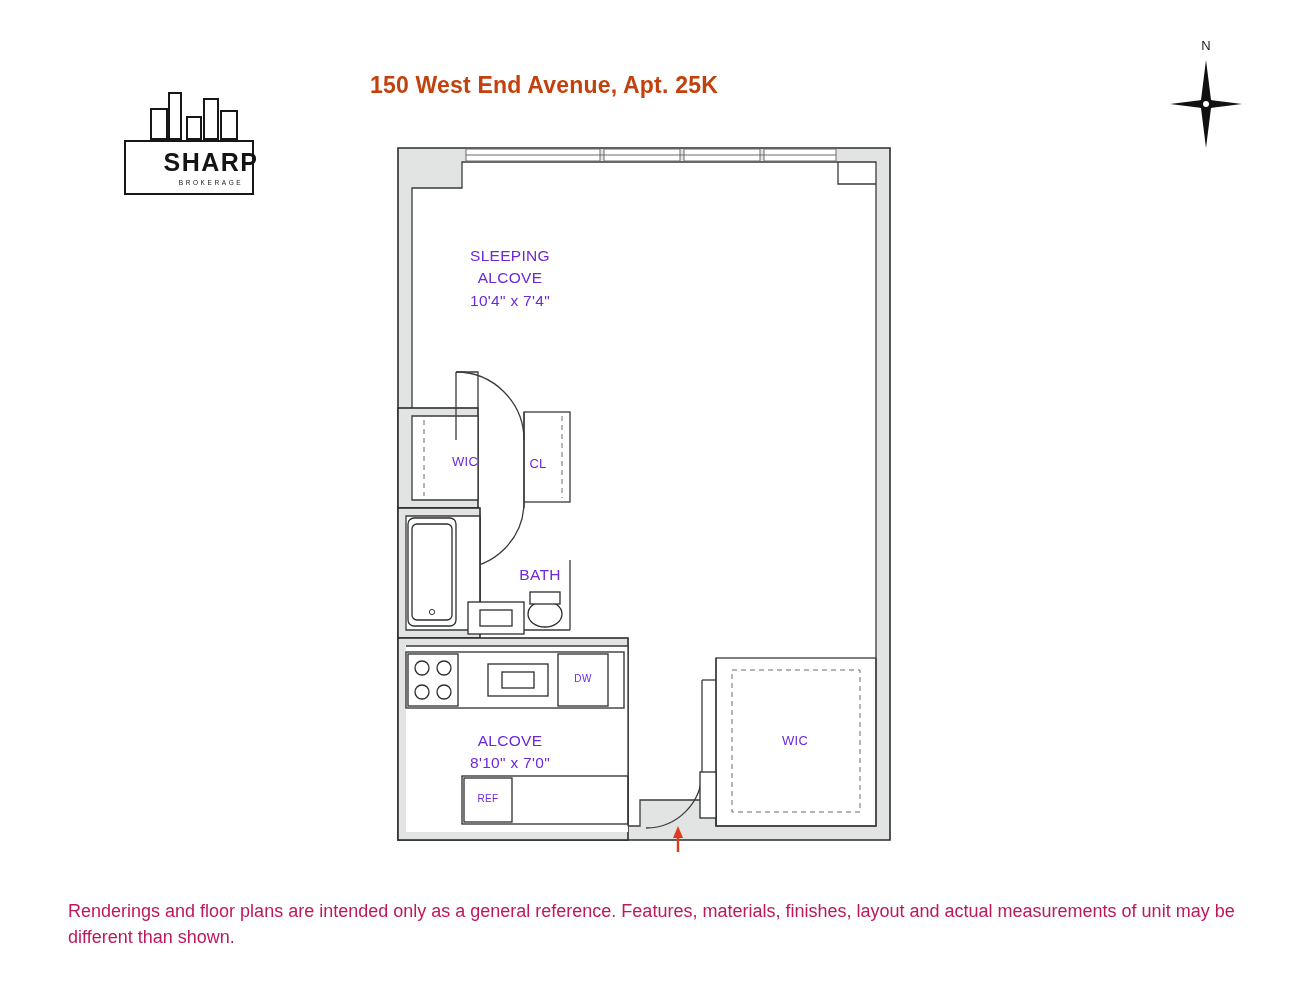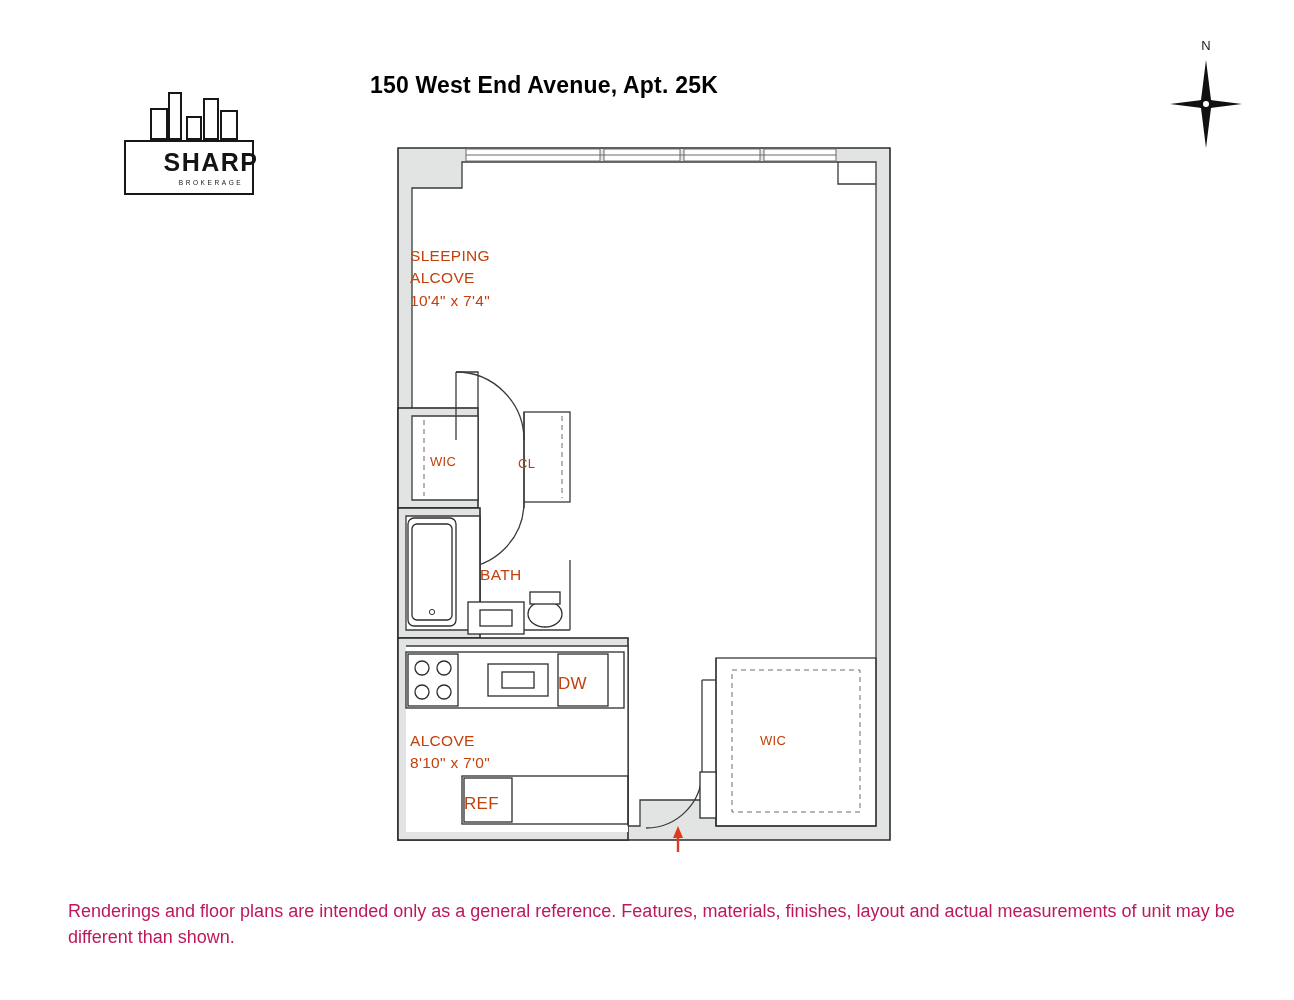--- a/index.html
+++ b/index.html
@@ -19,21 +19,21 @@
   
   #page-title {
     position: absolute;
     left: 0;
     top: 72px;
     width: 1088px;
     text-align: center;
     font-size: 23px;
     font-weight: 600;
     letter-spacing: 0.2px;
-    color: #000000;
+    color: #c2410c;
   }
 
   
   #logo {
     position: absolute;
     left: 124px;
     top: 88px;
     width: 130px;
     height: 108px;
   }
@@ -106,28 +106,29 @@
     position: absolute;
     left: 390px;
     top: 140px;
     width: 520px;
     height: 720px;
   }
   #floorplan svg { display: block; }
 
   .room-label {
     position: absolute;
+    text-align: center;
     font-size: 15.5px;
     line-height: 1.45;
-    color: #c2410c;
+    color: #6d28d9;
     letter-spacing: 0.3px;
     white-space: nowrap;
   }
   .room-label.small { font-size: 13px; }
-  .room-label.tiny  { font-size: 17px; }
+  .room-label.tiny  { font-size: 10px; }
 
   
   #disclaimer {
     position: absolute;
     left: 68px;
     top: 898px;
     width: 1180px;
     font-size: 18px;
     line-height: 1.45;
     color: #be185d;

